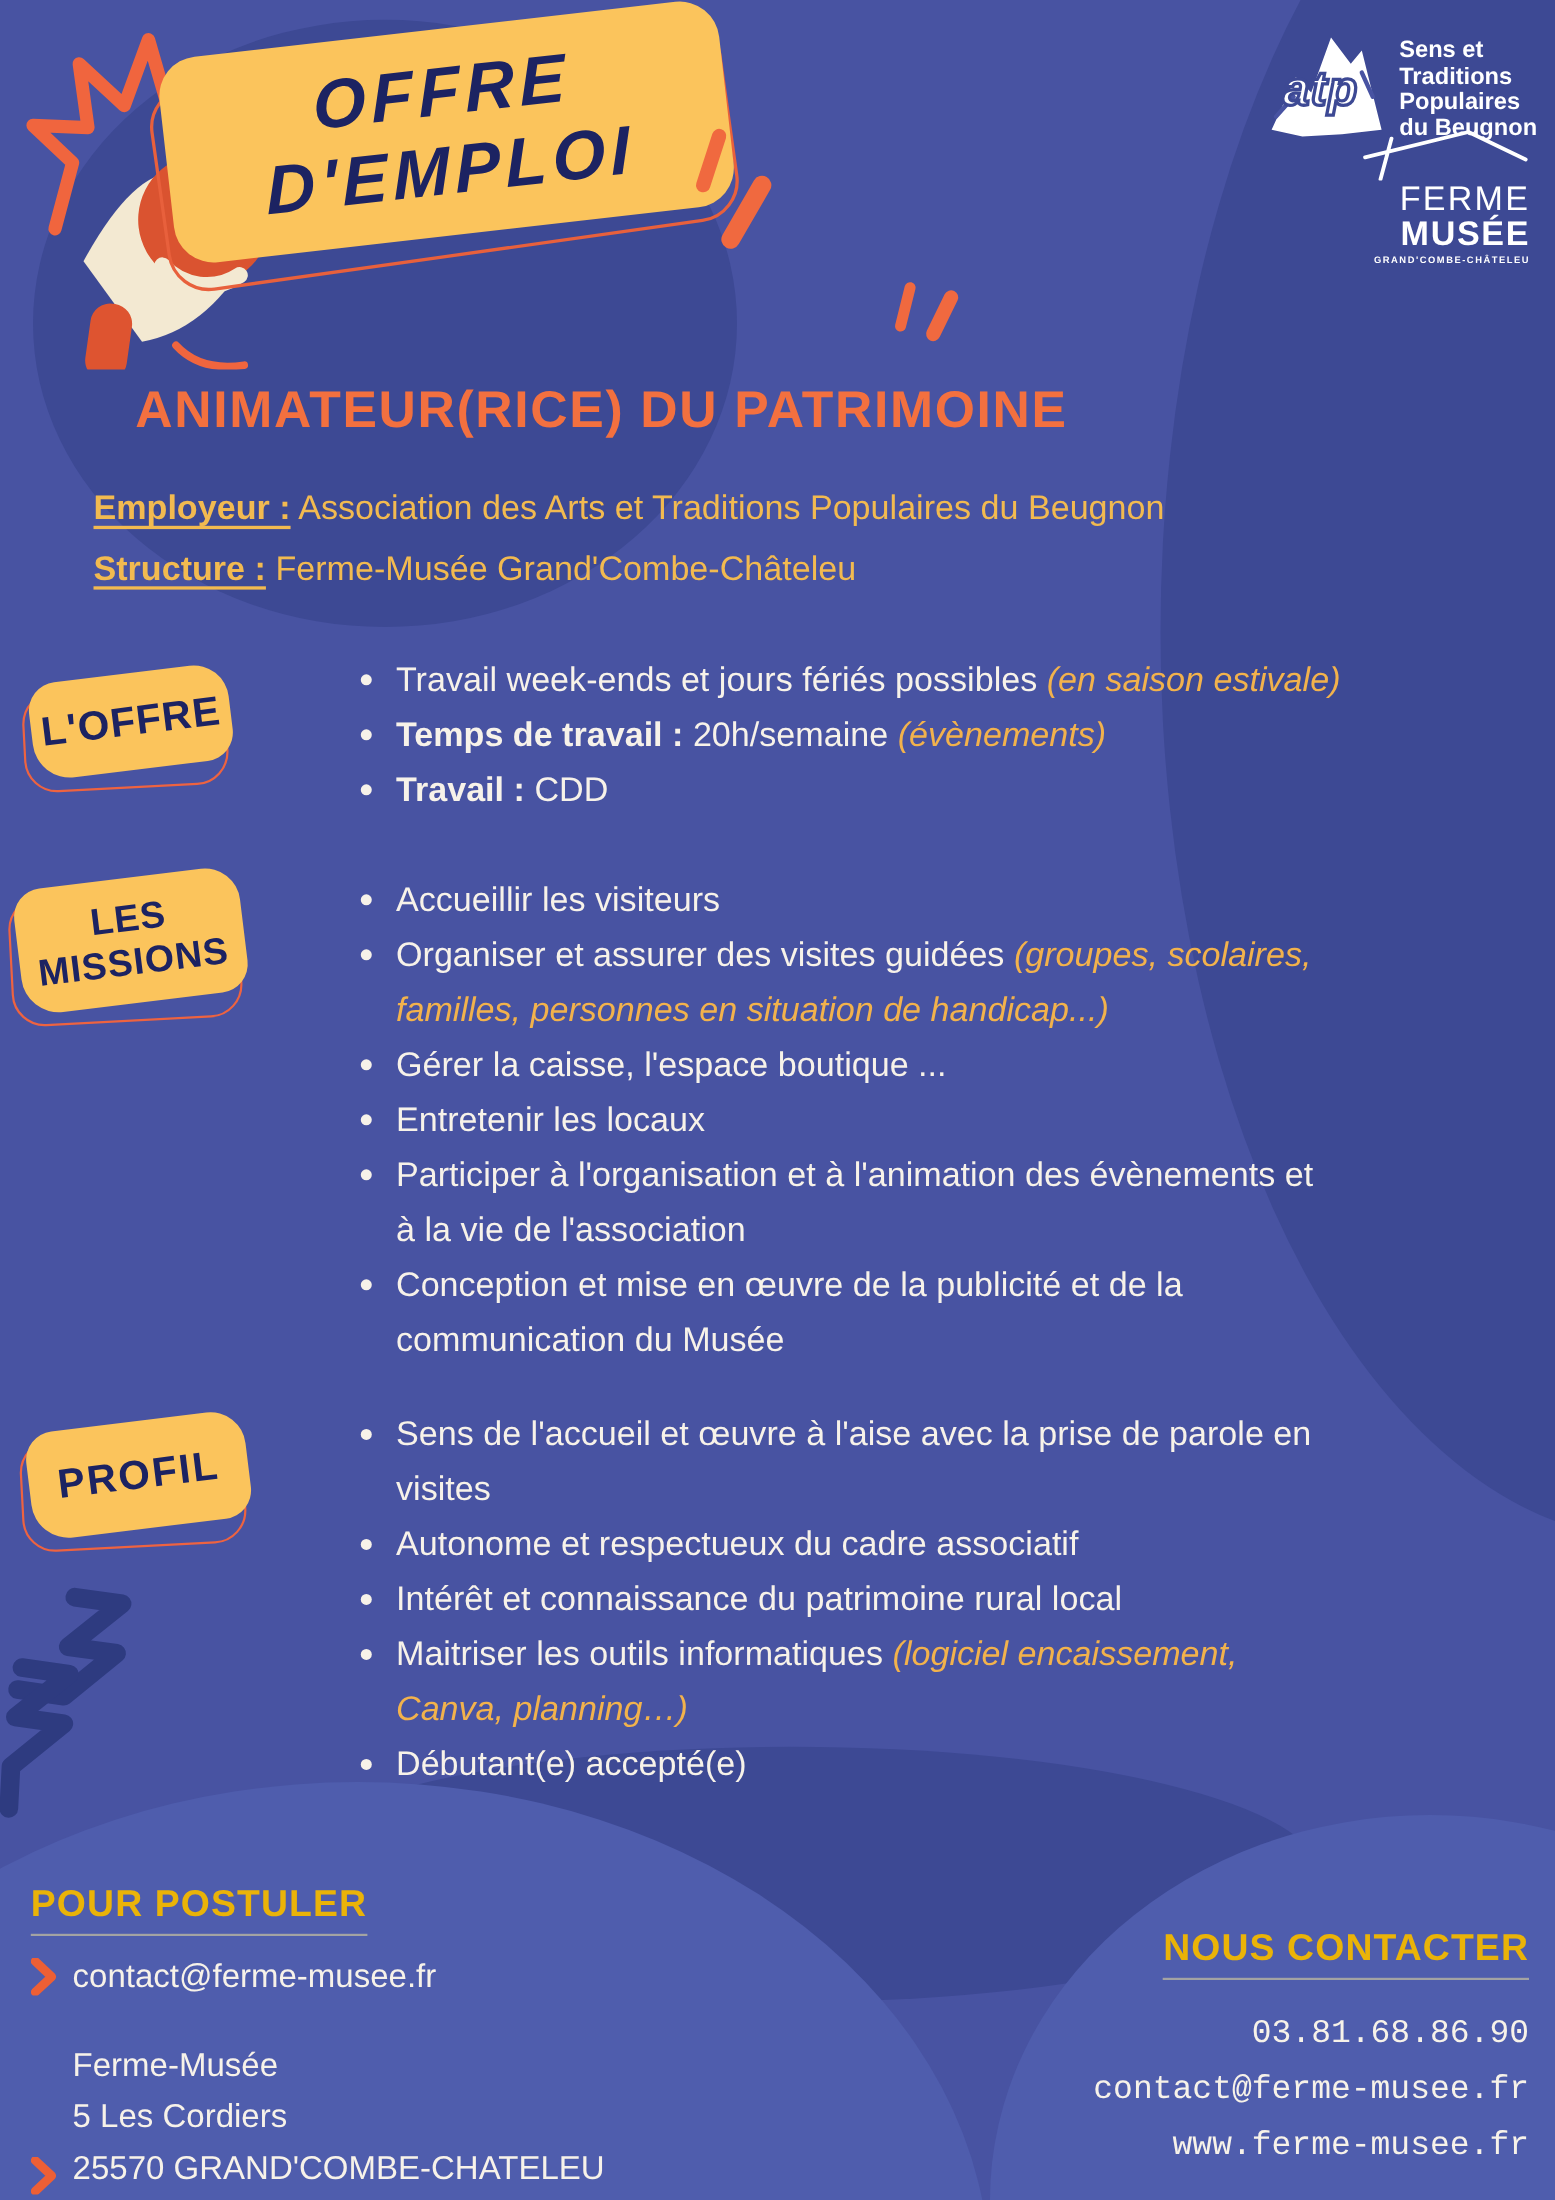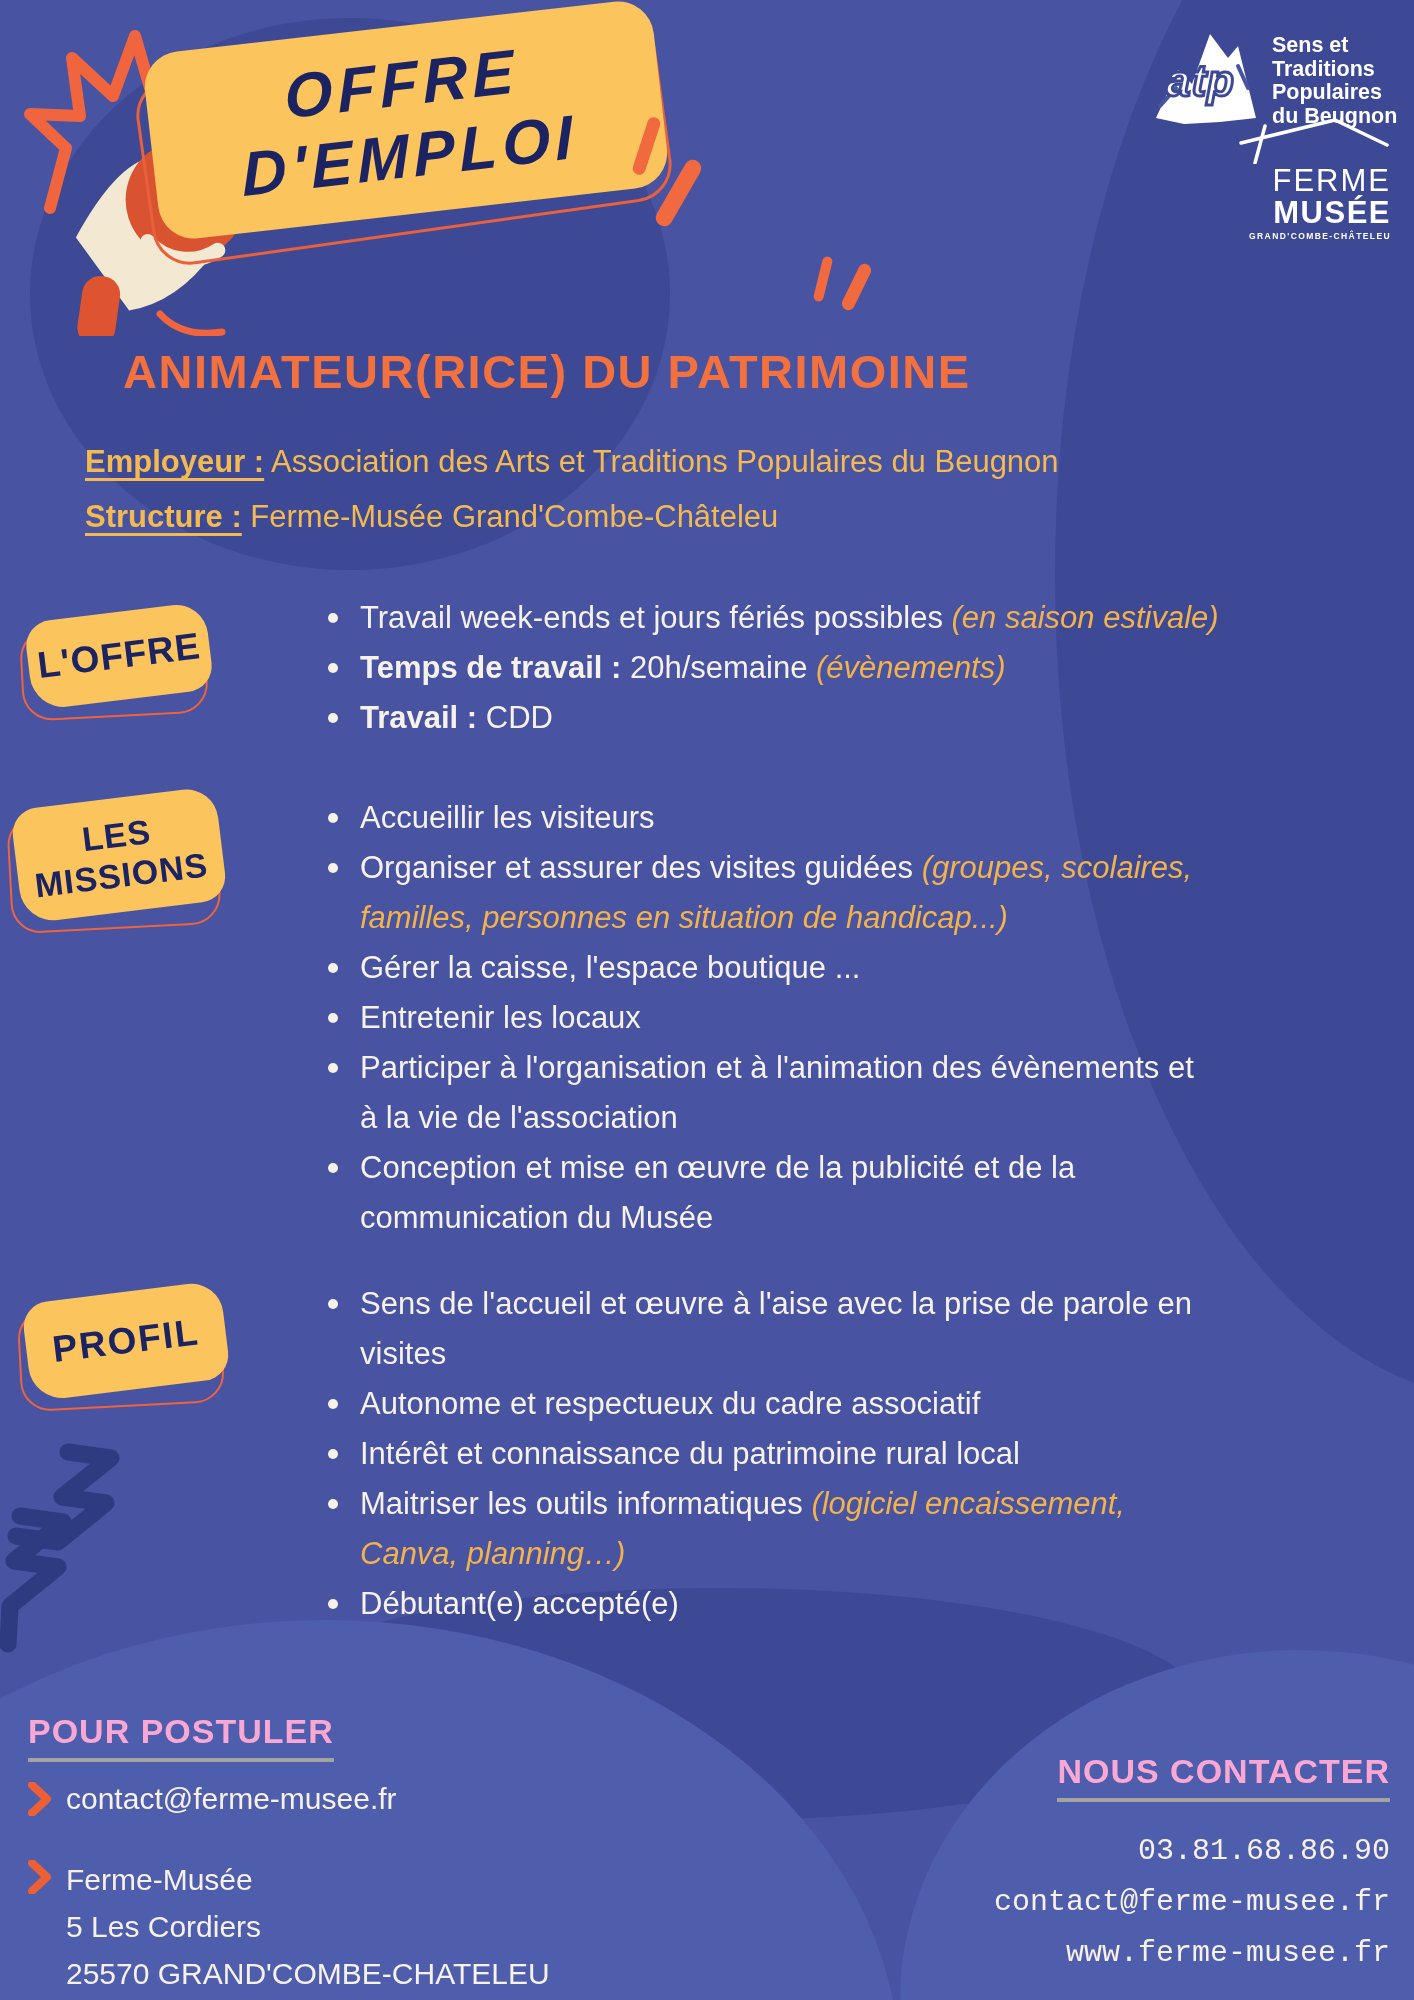--- a/index.html
+++ b/index.html
@@ -94,25 +94,25 @@
   .dot{position:absolute; left:8px; top:20px; width:10px; height:10px; border-radius:50%; background:#F7F2E9;}
   .seg-plain{color:#F7F2E9;}
   .seg-bold{color:#F7F2E9; font-weight:bold;}
   .seg-italic{color:#F2B24C; font-style:italic;}
 
   
   .zigzag{position:absolute; left:-12px; top:1438px; width:230px; height:220px;}
 
   
   .footer-heading{
-    display:inline-block; color:#f9a8d4; font-weight:bold; font-size:34px; letter-spacing:1px;
-    border-bottom:4px solid #a3a3a3; padding-bottom:7px; white-space:nowrap;
+    display:inline-block; color:#eab308; font-weight:bold; font-size:34px; letter-spacing:1px;
+    border-bottom:2px solid #a3a3a3; padding-bottom:7px; white-space:nowrap;
   }
   .apply-block{position:absolute; left:28px; top:1712px;}
-  .apply-row{display:flex; align-items:flex-start; gap:14px; color:#F7F2E9; font-size:30px;}
+  .apply-row{display:flex; align-items:flex-end; gap:14px; color:#F7F2E9; font-size:30px;}
   .row-email{margin-top:20px; align-items:center;}
   .row-address{margin-top:40px;}
   .chevron-icon{flex:0 0 auto; width:24px; height:34px; margin-top:4px;}
   .address-lines{line-height:47px;}
   .contact-block{position:absolute; right:24px; top:1752px; text-align:right;}
   .contact-lines{margin-top:24px; color:#F7F2E9; font-size:30px; line-height:51px; white-space:nowrap;font-family:Liberation Mono, monospace;}
 </style>
 </head>
 <body>
 

